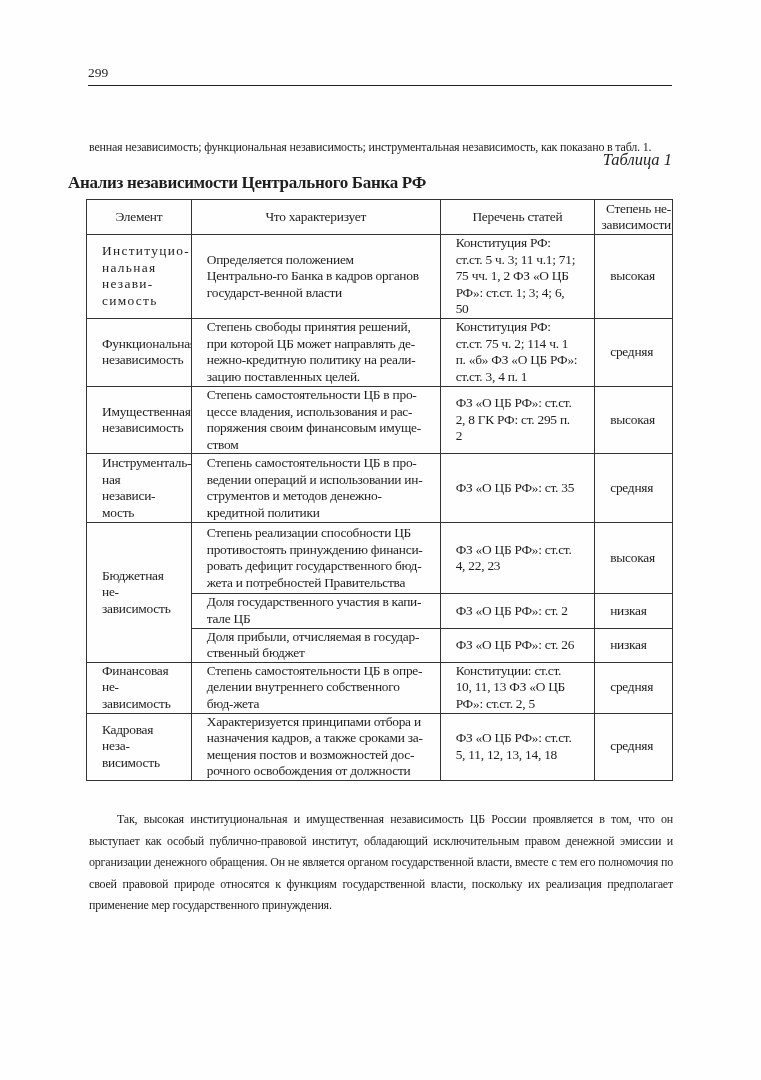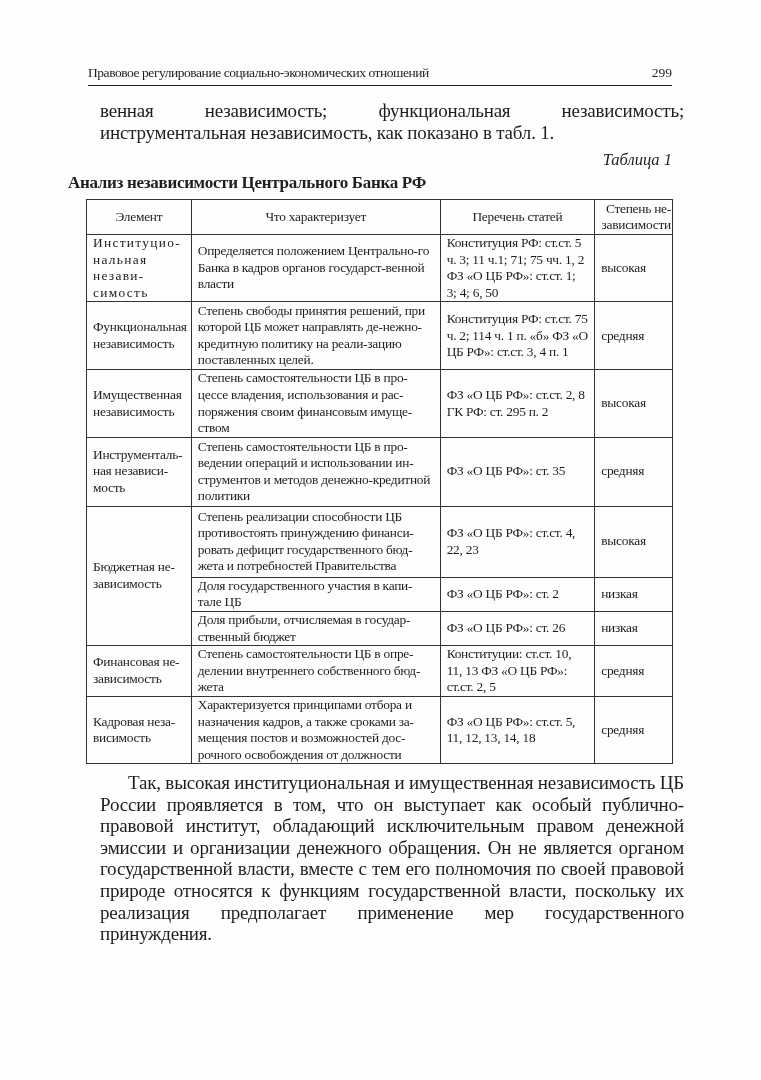--- a/index.html
+++ b/index.html
@@ -8,53 +8,52 @@
       font-family: "Liberation Serif", "DejaVu Serif", serif; color: #1e1e1e;
     }
     .running-head {
       position: absolute; left: 88px; top: 63px; width: 584px; height: 22px;
       border-bottom: 1.5px solid #222;
       font-size: 13.5px; line-height: 20px;
       display: flex; justify-content: space-between;
     }
     .running-head .title { letter-spacing: -0.45px; }
     .body-text {
-      position: absolute; left: 100px; width: 584px;
-      font-size: 19px; line-height: 21.6px; text-align: justify; letter-spacing: -0.2px;
+      position: absolute; left: 89px; width: 584px;
+      font-size: 12px; line-height: 21.6px; text-align: justify; letter-spacing: -0.2px; margin-top: 37px;
     }
     .body-text p { margin: 0; }
     .indent { text-indent: 28px; }
     .intro { top: 100px; }
     .table-label {
       position: absolute; right: 89px; top: 150px; font-style: italic; font-size: 16.5px;
     }
     .table-title {
       position: absolute; left: 68px; width: 586px; top: 173px; text-align: left;
       font-weight: bold; font-size: 17px; letter-spacing: -0.3px;
     }
     table.main {
       position: absolute; left: 86px; top: 199px; width: 587px;
       border-collapse: collapse; table-layout: fixed;
       font-size: 13.4px; line-height: 16.6px; letter-spacing: -0.25px;
     }
     table.main td, table.main th {
-      border: 1px solid #333; padding: 0 6px; vertical-align: middle; font-weight: normal;
+      border: 1px solid #333; padding: 0 15px; vertical-align: middle; font-weight: normal;
       text-align: left; overflow: hidden;
     }
     table.main th { text-align: center; }
     table.main th.last { text-align: right; font-size: 13.4px; line-height: 16px; padding: 0 1px; }
     .col1 { width: 101px; } .col2 { width: 240px; } .col3 { width: 149px; } .col4 { width: 75px; }
     .wide { letter-spacing: 1.3px; }
     .after { top: 772px; }
   </style>
 </head>
 <body>
 
 <div class="running-head">
-  <span class="title">Правовое регулирование социально-экономических отношений</span>
   <span>299</span>
 </div>
 
 <div class="body-text intro">
   <p>венная независимость; функциональная независимость; инструментальная независимость, как показано в табл. 1.</p>
 </div>
 
 <div class="table-label">Таблица 1</div>
 <div class="table-title">Анализ независимости Центрального Банка РФ</div>
 

